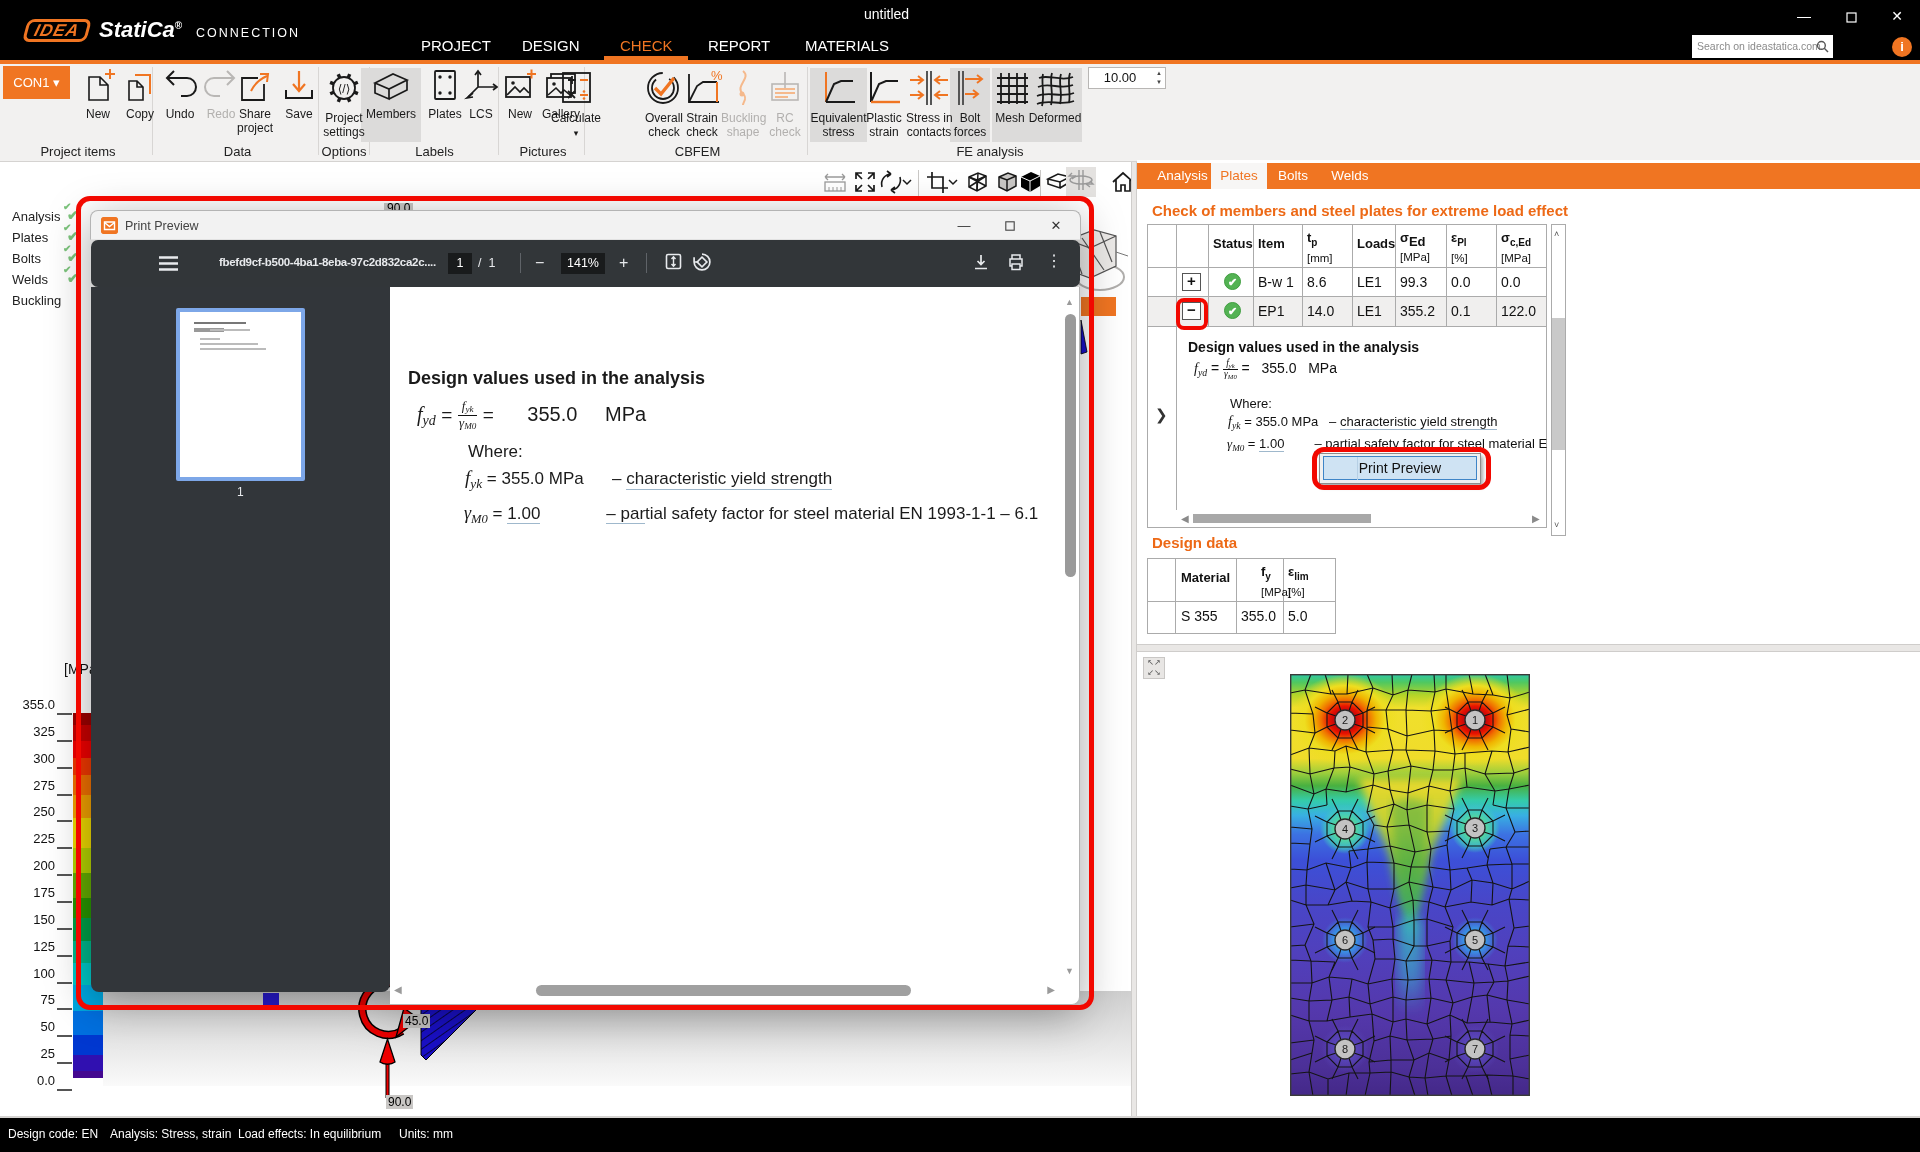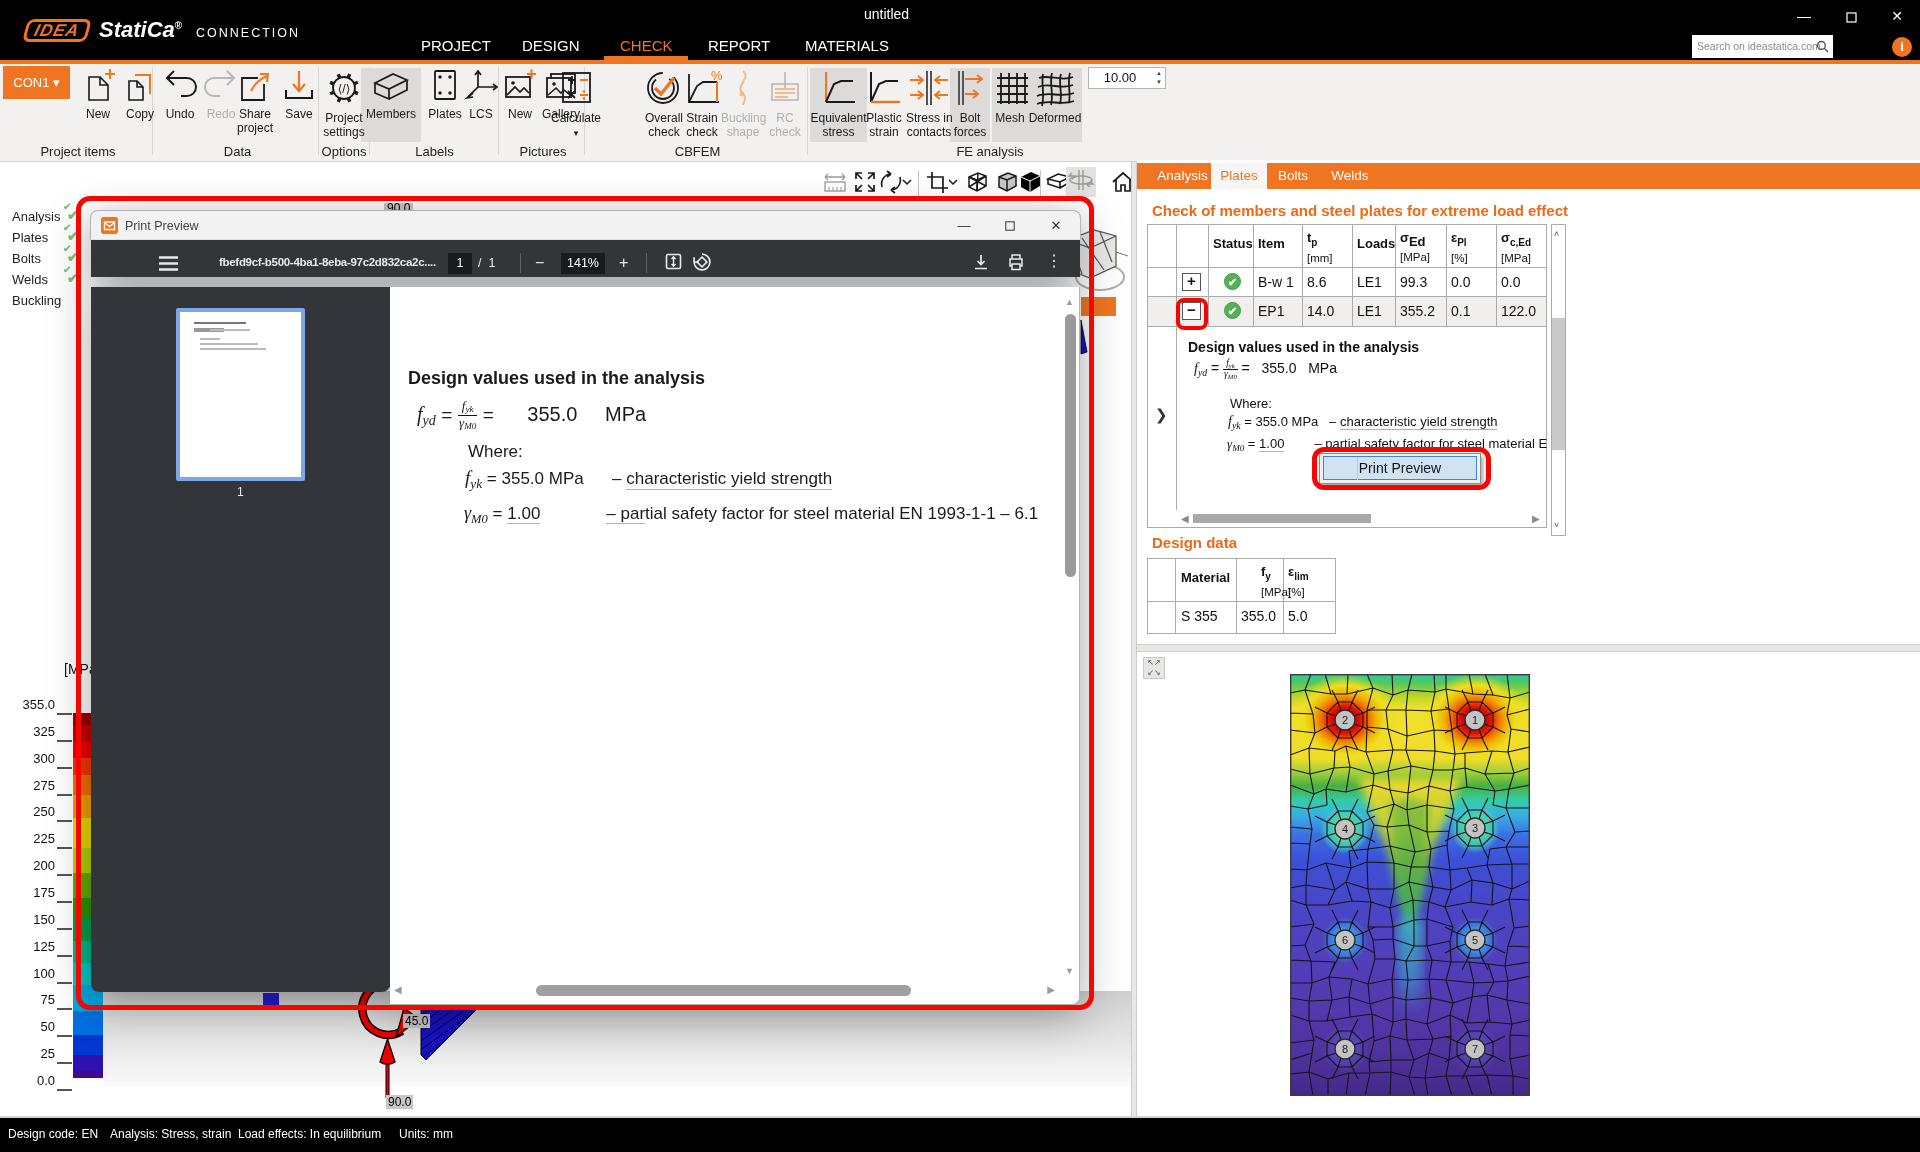--- a/index.html
+++ b/index.html
@@ -34,21 +34,21 @@
 #cbar{position:absolute;left:73px;top:551px;width:30px;height:365px;}
 .cslbl{position:absolute;font-size:13px;color:#111;text-align:right;width:44px;left:11px;}
 .cstick{position:absolute;left:57px;width:15px;height:2px;background:#555;}
 #mpa{position:absolute;left:64px;top:499px;font-size:14px;color:#111;}
 #floor{position:absolute;left:103px;top:829px;width:1028px;height:95px;background:linear-gradient(#cfcfcf,#fafafa);}
 #ppwin{position:absolute;left:90px;top:48px;width:991px;height:956px;filter:drop-shadow(0 10px 22px rgba(0,0,0,0.35));}
 #pptitle{position:absolute;left:0;top:0;width:991px;height:30px;background:#f2f2f2;border:1px solid #b4b4b4;border-bottom:1px solid #e2e2e2;border-radius:8px 8px 0 0;}
 #ppico{position:absolute;left:10px;top:6px;width:17px;height:17px;background:#f07522;border-radius:3px;}
 #pptxt{position:absolute;left:34px;top:8px;font-size:12.5px;color:#444;}
 .ppwb{position:absolute;top:7px;font-size:13px;color:#333;width:20px;text-align:center;}
-#pptb{position:absolute;left:1px;top:30px;width:989px;height:37px;background:#323639;}
+#pptb{position:absolute;left:1px;top:30px;width:989px;height:47px;background:#323639;border-radius:7px;}
 #ppside{position:absolute;left:1px;top:77px;width:299px;height:705px;background:#32363a;border-radius:0 0 8px 8px;}
 #ppcontent{position:absolute;left:300px;top:77px;width:690px;height:718px;background:#fff;border:1px solid #b4b4b4;border-top:none;border-left:none;border-radius:0 0 8px 0;}
 .pdark{position:absolute;background:#191b1c;color:#fff;font-size:13px;text-align:center;}
 .ptxt{position:absolute;color:#e8eaed;font-size:13px;}
 .redrect{position:absolute;border:5px solid #f20800;}
 #rpanel{position:absolute;left:1137px;top:160px;width:783px;height:958px;background:#fff;}
 #rtabs{position:absolute;left:0;top:3px;width:783px;height:26px;background:#f07522;}
 .rtab{position:absolute;top:0;height:26px;font-size:13.5px;color:#fff;line-height:26px;text-align:center;}
 .rtab.sel{background:#f7f6f5;color:#f07522;}
 .ohead{position:absolute;font-size:15px;font-weight:bold;color:#ed6916;}

